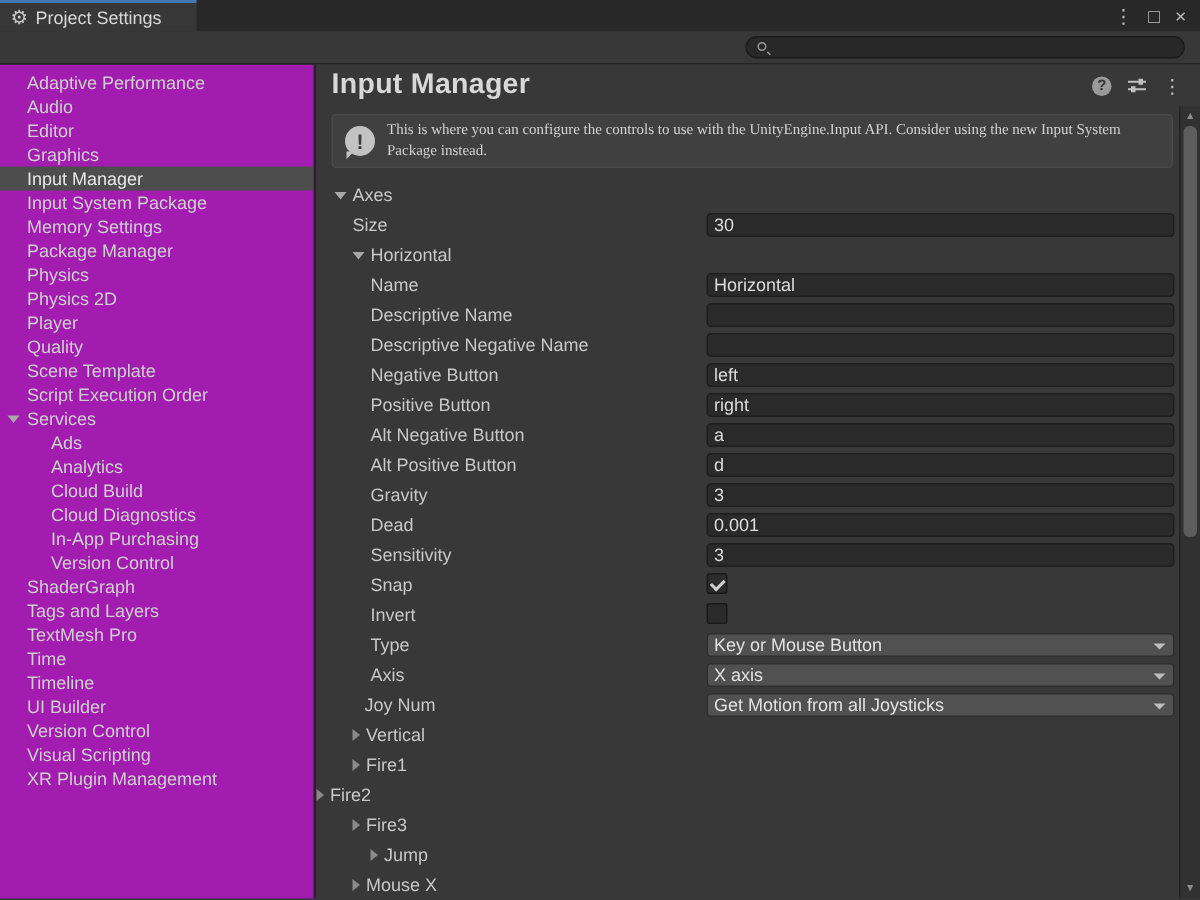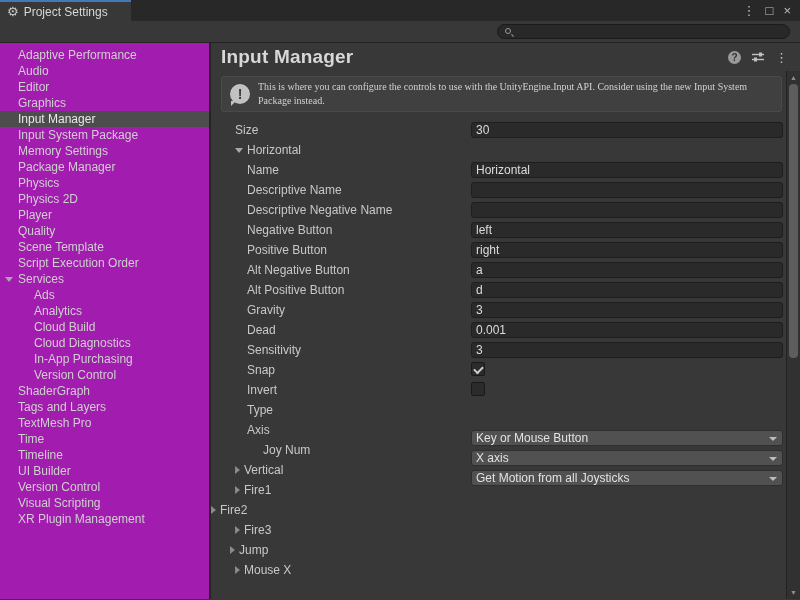--- a/index.html
+++ b/index.html
@@ -66,21 +66,21 @@
   .tri { width:0; height:0; margin-right:4px; }
   .tri.open  { border-left:4px solid transparent; border-right:4px solid transparent;
     border-top:5px solid #a8a8a8; }
   .tri.closed { border-top:4px solid transparent; border-bottom:4px solid transparent;
     border-left:5px solid #8a8a8a; }
   .rfield { position:absolute; left:260px; right:3px; top:2px; height:16px; }
   .field { width:100%; height:100%; background:#2a2a2a; border:1px solid #1e1e1e;
     border-radius:3px; color:#dcdcdc; padding:0 4px; font-size:12px; line-height:14px; }
   .dropdown { width:100%; height:100%; background:#515151; border:1px solid #2e2e2e;
     border-radius:3px; color:#e2e2e2; padding:0 4px; font-size:12px; line-height:14px;
-    position:relative; cursor:default;margin-top:28px; }
+    position:relative; cursor:default; }
   .dd-arrow { position:absolute; right:5px; top:6px; width:0; height:0;
     border-left:4px solid transparent; border-right:4px solid transparent;
     border-top:4px solid #bdbdbd; }
   .checkbox { width:14px; height:14px; background:#2b2b2b; border:1px solid #191919;
     border-radius:2px; position:relative; }
   .checkbox.checked::after { content:''; position:absolute; left:2px; top:3px;
     width:7px; height:4px; border-left:2px solid #cfcfcf; border-bottom:2px solid #cfcfcf;
     transform:rotate(-45deg); }
 
   
@@ -163,20 +163,26 @@
       </span>
     </div>
 
     <div class="scroll-area">
       <div class="helpbox">
         <span class="info-icon">!</span>
         <span class="help-text">This is where you can configure the controls to use with the UnityEngine.Input API. Consider using the new Input System Package instead.</span>
       </div>
       <div id="rows">
           <div class="row">
+            <div class="rlabel" style="padding-left: 12px;">
+              <span class="tri open"></span>
+              <span>Axes</span>
+            </div>
+          </div>
+          <div class="row">
             <div class="rlabel" style="padding-left: 24px;">
               <span>Size</span>
             </div>
             <div class="rfield">
               <div class="field">30</div>
             </div>
           </div>
           <div class="row">
             <div class="rlabel" style="padding-left: 24px;">
               <span class="tri open"></span>
@@ -289,21 +295,21 @@
           </div>
           <div class="row">
             <div class="rlabel" style="padding-left: 36px;">
               <span>Axis</span>
             </div>
             <div class="rfield">
               <div class="dropdown">X axis<span class="dd-arrow"></span></div>
             </div>
           </div>
           <div class="row">
-            <div class="rlabel" style="padding-left: 52px;">
+            <div class="rlabel" style="padding-left: 32px;">
               <span>Joy Num</span>
             </div>
             <div class="rfield">
               <div class="dropdown">Get Motion from all Joysticks<span class="dd-arrow"></span></div>
             </div>
           </div>
           <div class="row">
             <div class="rlabel" style="padding-left: 24px; text-align: right;">
               <span class="tri closed"></span>
               <span>Vertical</span>
@@ -321,21 +327,21 @@
               <span>Fire2</span>
             </div>
           </div>
           <div class="row">
             <div class="rlabel" style="padding-left: 24px;">
               <span class="tri closed"></span>
               <span>Fire3</span>
             </div>
           </div>
           <div class="row">
-            <div class="rlabel" style="padding-left: 19px; justify-content: flex-end;">
+            <div class="rlabel" style="padding-left: 36px; justify-content: flex-end;">
               <span class="tri closed"></span>
               <span>Jump</span>
             </div>
           </div>
           <div class="row">
             <div class="rlabel" style="padding-left: 24px;">
               <span class="tri closed"></span>
               <span>Mouse X</span>
             </div>
           </div>

